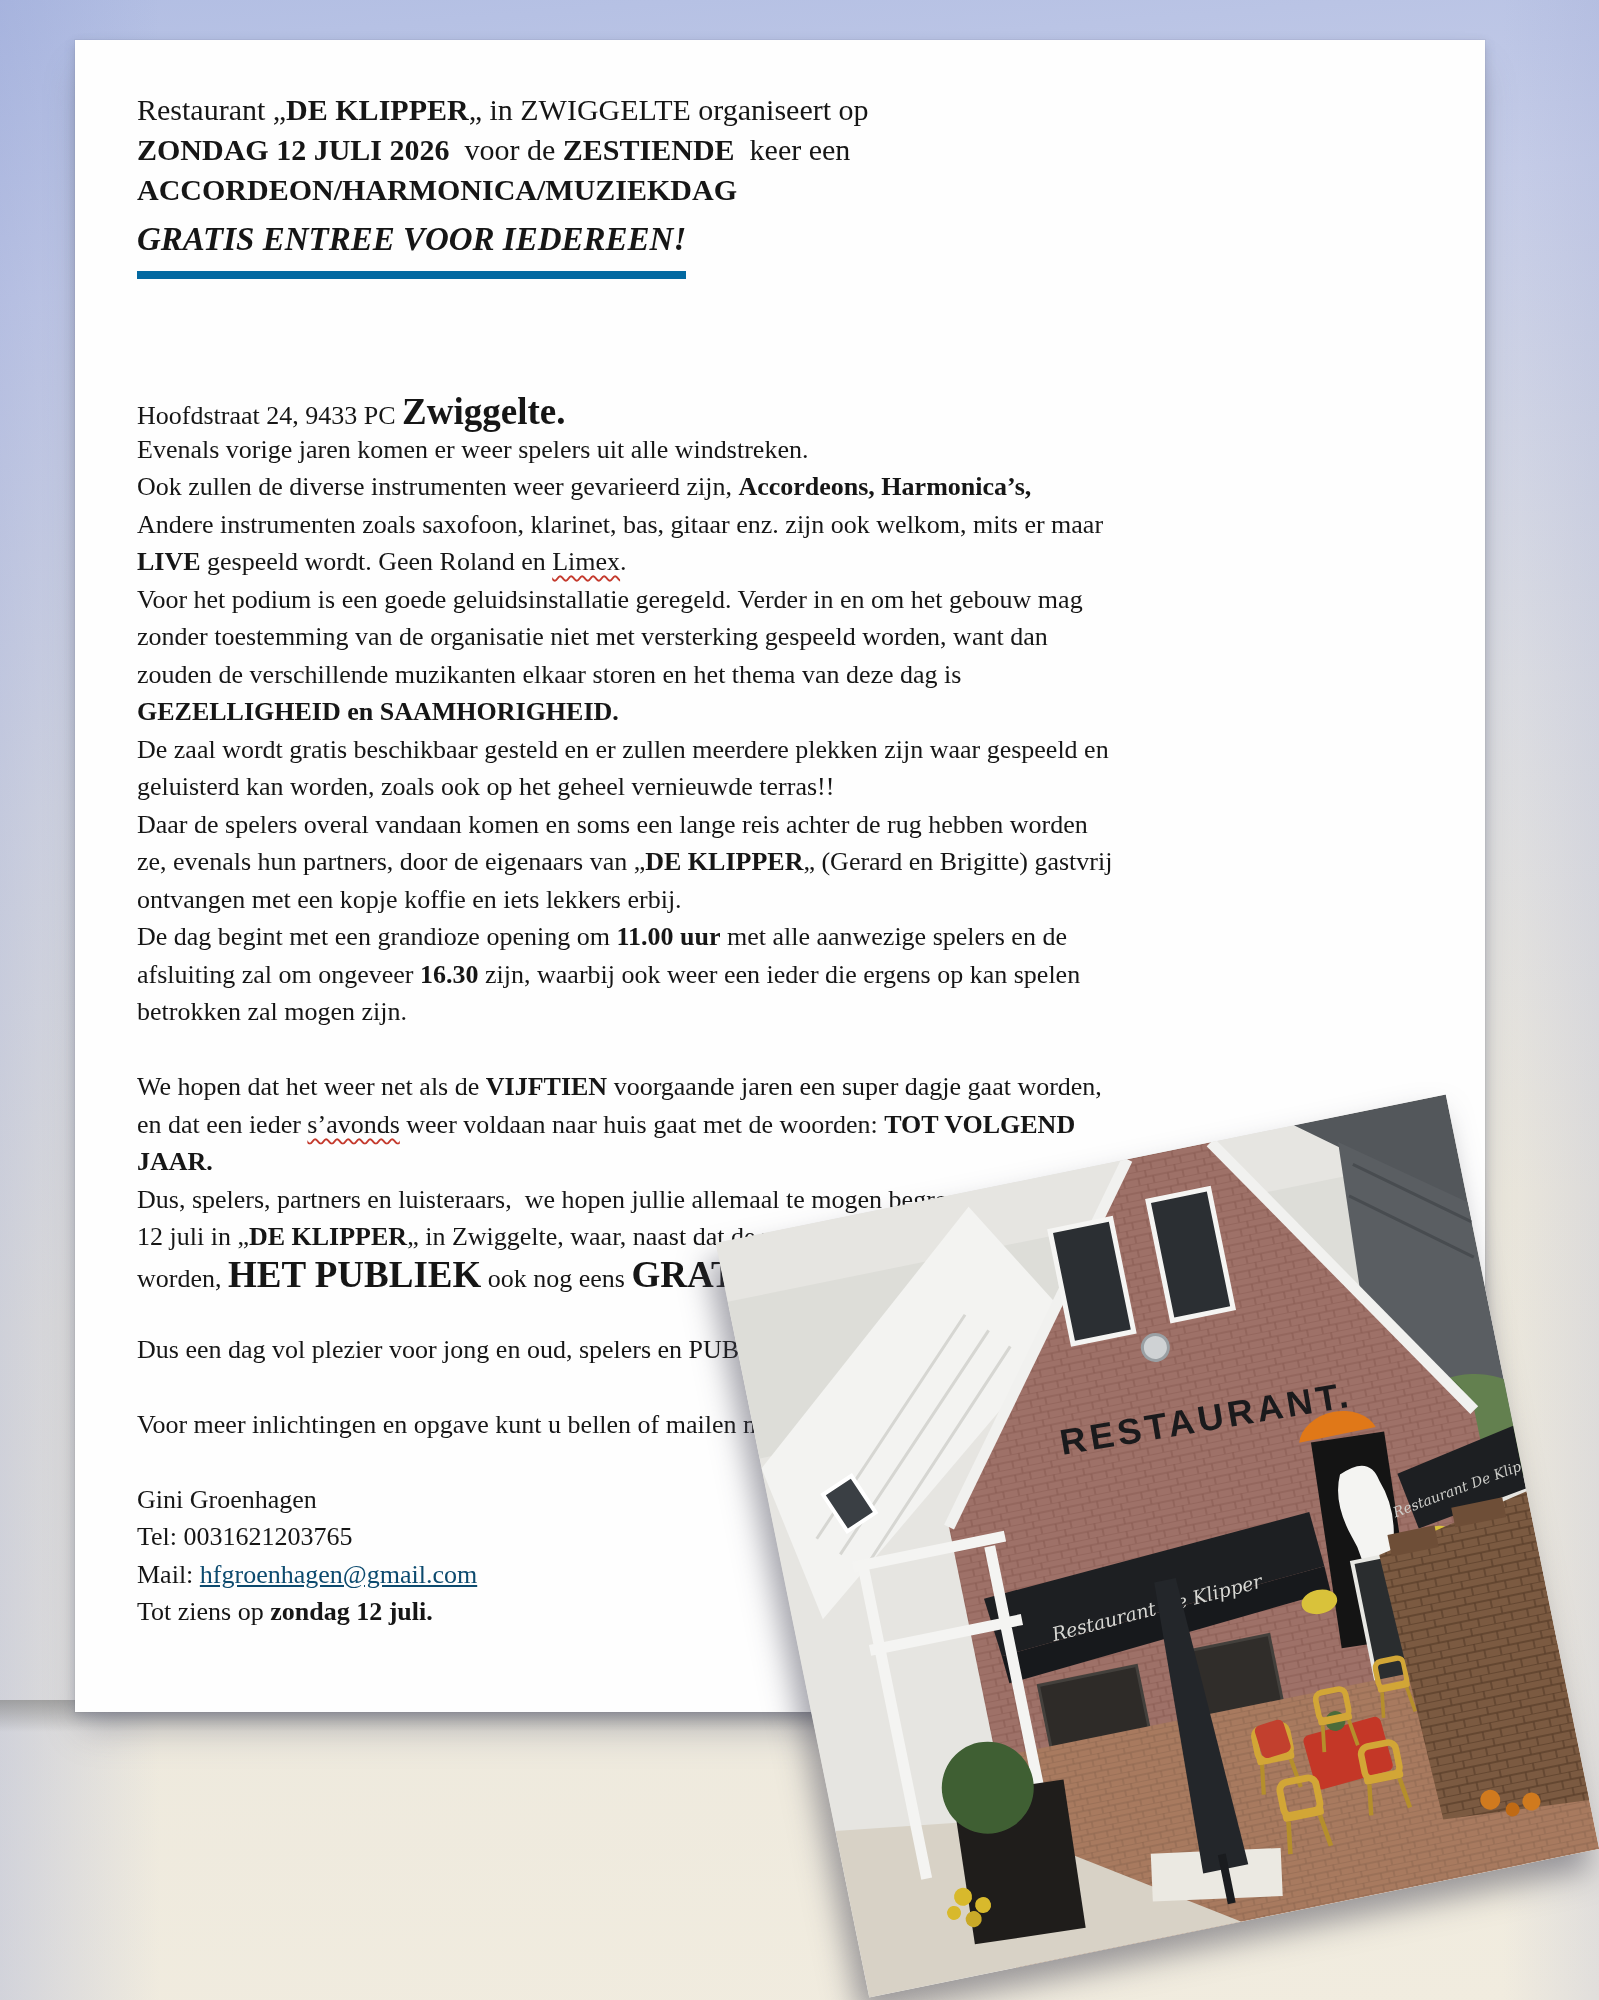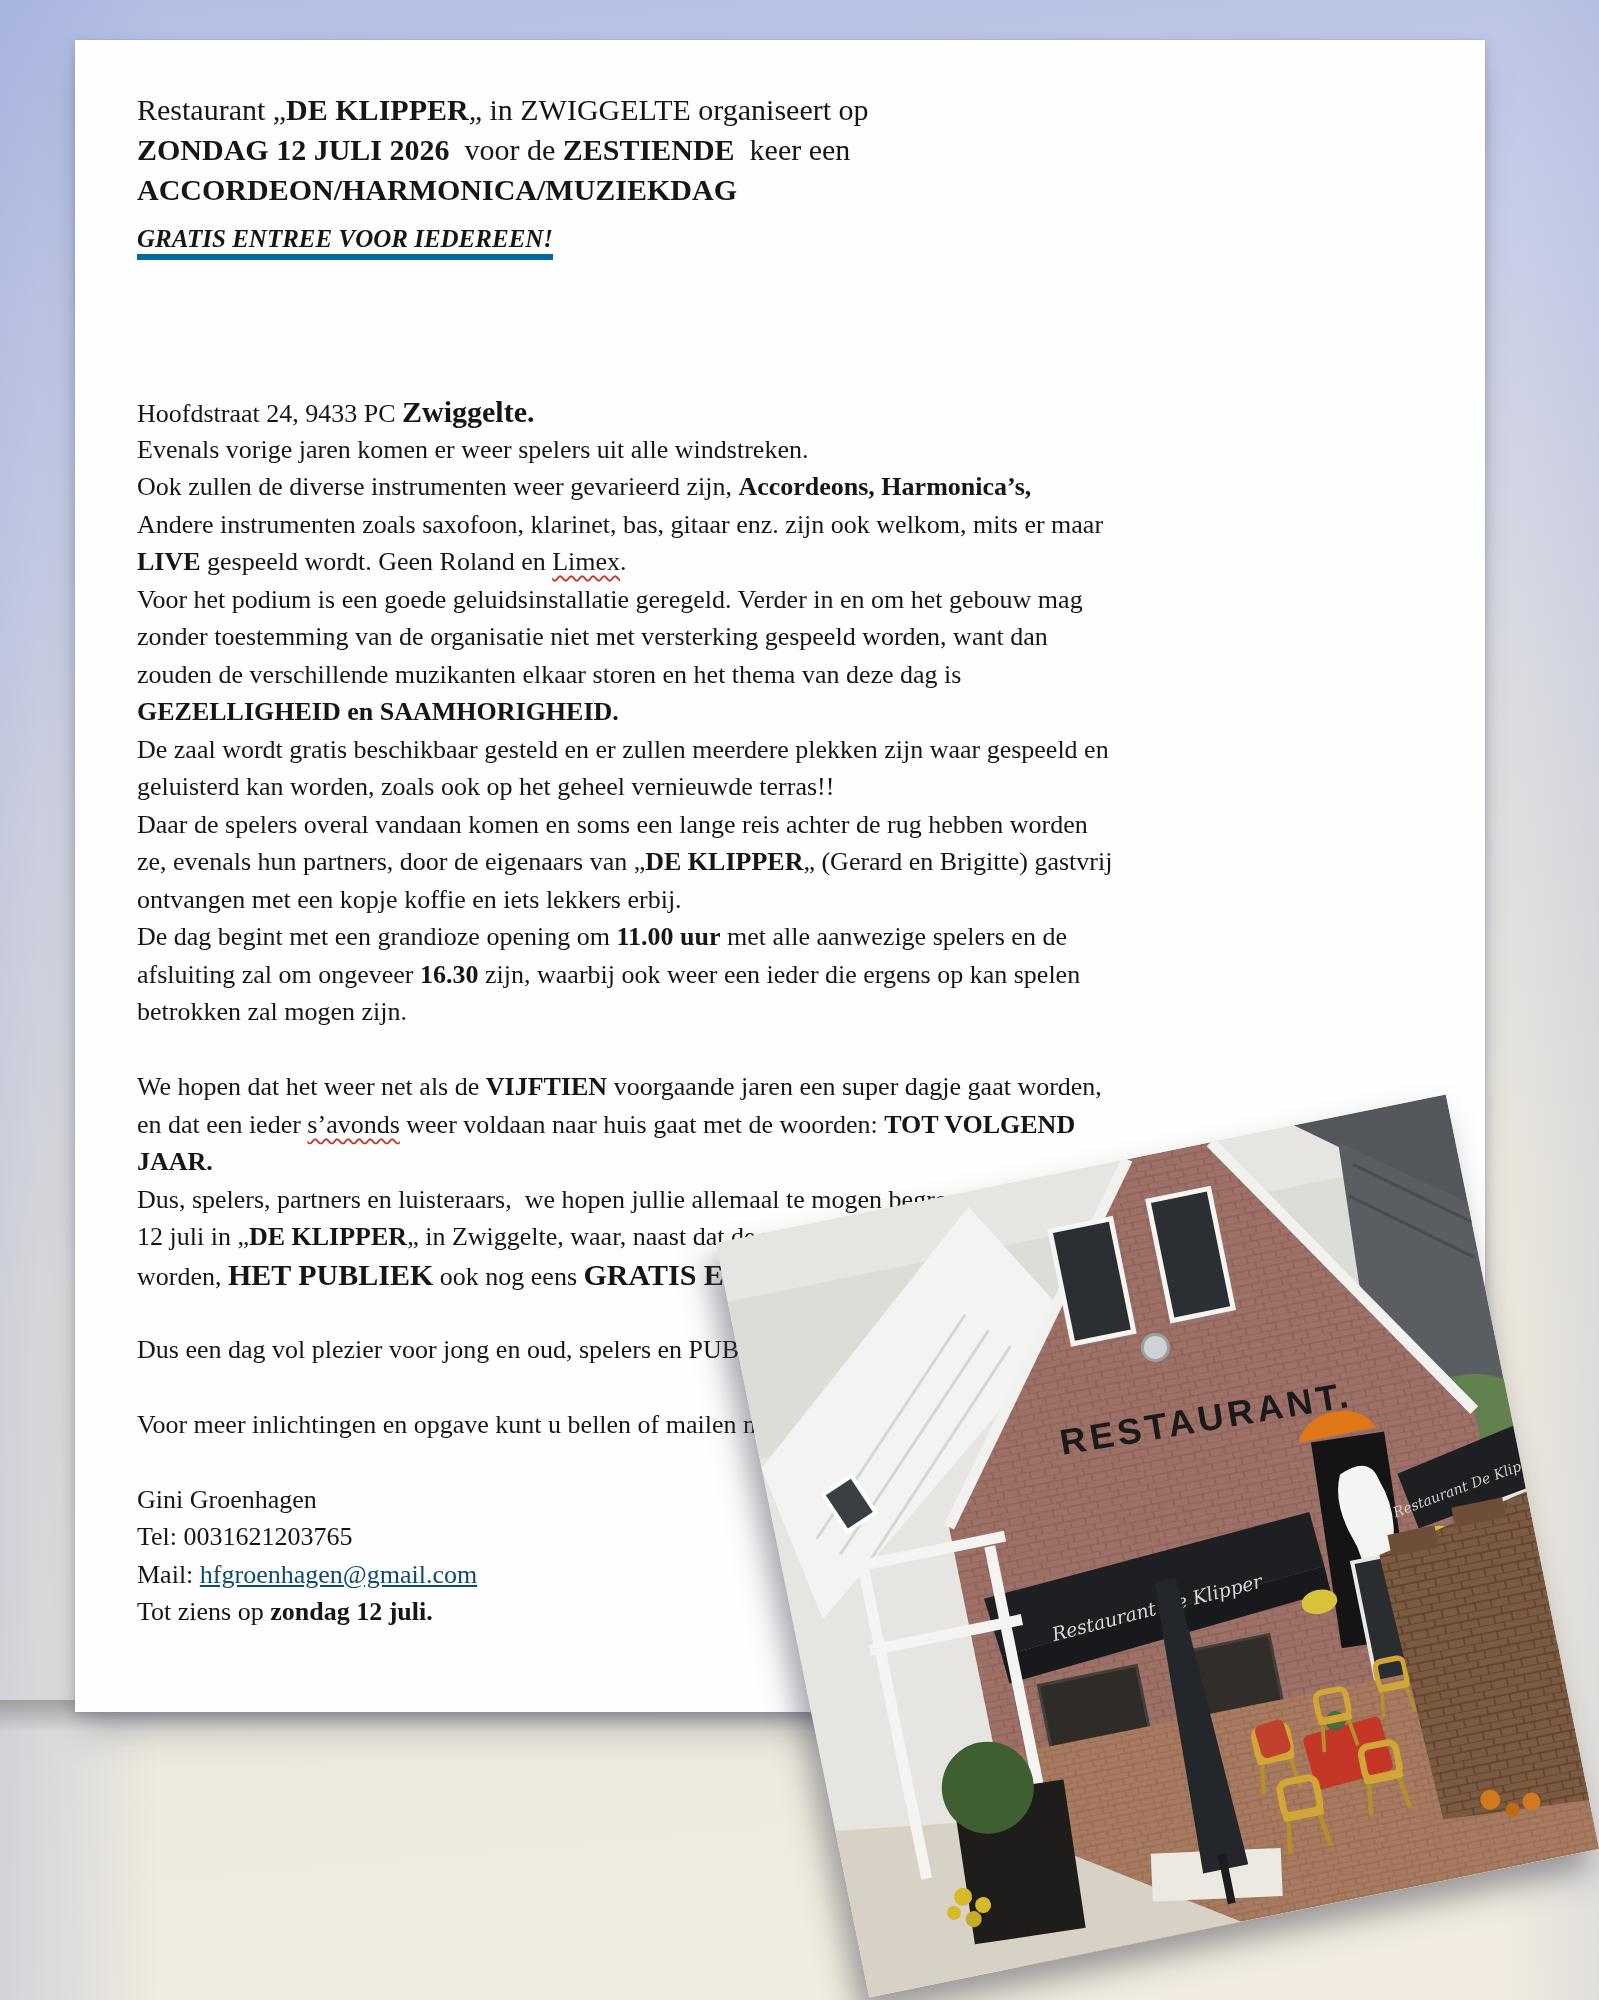--- a/index.html
+++ b/index.html
@@ -20,25 +20,25 @@
   .paper{
     position:absolute;left:75px;top:40px;width:1410px;height:1672px;z-index:2;
     background:#fefefe;box-sizing:border-box;padding:50px 50px 0 62px;
     box-shadow:0 4px 10px rgba(90,95,120,.30),0 24px 34px -8px rgba(90,95,120,.40),0 0 0 1px rgba(0,0,0,.03);
     overflow:hidden;
   }
   .doc{font-size:26px;line-height:37.5px;color:#161616;}
   .line{white-space:pre;height:37.5px;}
   .line.hd{font-size:30px;height:40px;line-height:40px;}
   .line.title{height:58px;line-height:58px;margin-bottom:125px;}
-  .title-text{font-size:25px;border-bottom:6px solid #0369a1;padding-bottom:2px;}
+  .title-text{font-size:33px;border-bottom:8px solid #0369a1;padding-bottom:14px;}
   .seg{color:inherit;}
   .b{font-weight:bold;}
   .i{font-style:italic;}
-  .lg{font-size:30px;margin-top:44px;}
+  .lg{font-size:37px;margin-top:44px;}
   .sq{text-decoration:underline;text-decoration-style:wavy;text-decoration-color:#c4392c;
       text-decoration-thickness:2px;text-underline-offset:5px;}
   a.seg{color:#0c4a6e;text-decoration:underline;}
   .photo{
     position:absolute;left:785px;top:1161px;width:745px;height:770px;z-index:3;
     transform:rotate(-11.5deg);background:#e3e2de;
     box-shadow:-12px 18px 30px rgba(70,70,85,.50);
   }
   .photo svg{display:block;width:100%;height:100%;}
 </style>

